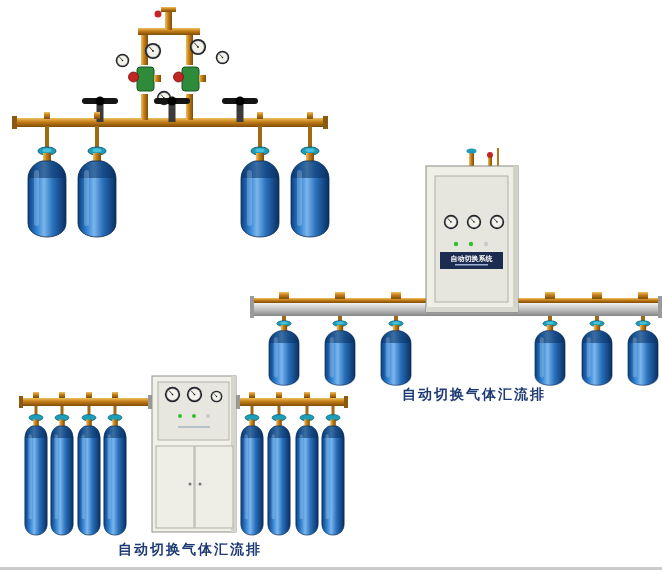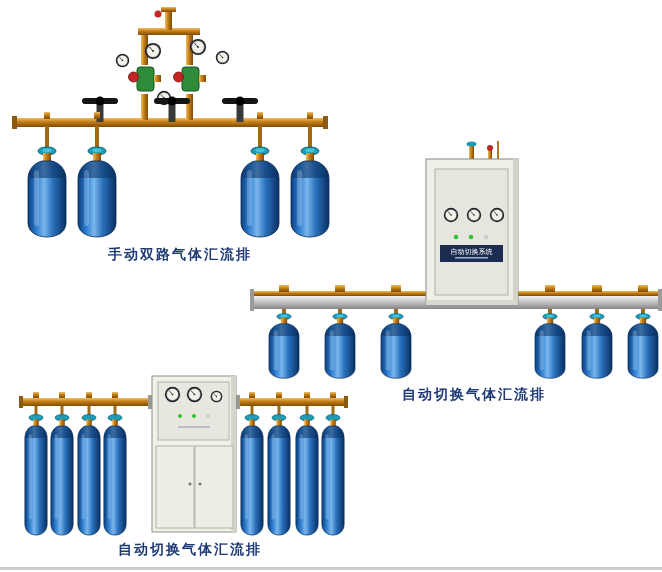--- a/index.html
+++ b/index.html
@@ -120,23 +120,22 @@
         <rect x="252" y="120" width="4" height="23" fill="#a06a14"></rect>
         <rect x="302" y="120" width="4" height="23" fill="#a06a14"></rect>
       </g>
 
       <use href="#bottleWide" x="17" y="140" width="48" height="92"></use>
       <use href="#bottleWide" x="67" y="140" width="48" height="92"></use>
       <use href="#bottleWide" x="230" y="140" width="48" height="92"></use>
       <use href="#bottleWide" x="280" y="140" width="48" height="92"></use>
     </svg>
   </div>
-  <div class="caption" style="left:108px;top:246px;">手动双路气体汇流排</div>
-
-  <div class="figure" style="left:250px;top:141px;width:412px;height:240px;">
+
+  <div class="figure" style="left:250px;top:148px;width:412px;height:240px;font-weight:bold;">
     <svg width="412" height="240" viewBox="0 0 412 240">
       <g>
         <rect x="0" y="150" width="412" height="5" fill="url(#brassH)"></rect>
         <rect x="0" y="155" width="412" height="13" fill="url(#railGrad)"></rect>
         <rect x="0" y="148" width="4" height="22" fill="#9a9a9a"></rect>
         <rect x="408" y="148" width="4" height="22" fill="#9a9a9a"></rect>
         <rect x="29" y="144" width="10" height="7" fill="url(#brassH)"></rect>
         <rect x="85" y="144" width="10" height="7" fill="url(#brassH)"></rect>
         <rect x="141" y="144" width="10" height="7" fill="url(#brassH)"></rect>
         <rect x="295" y="144" width="10" height="7" fill="url(#brassH)"></rect>

